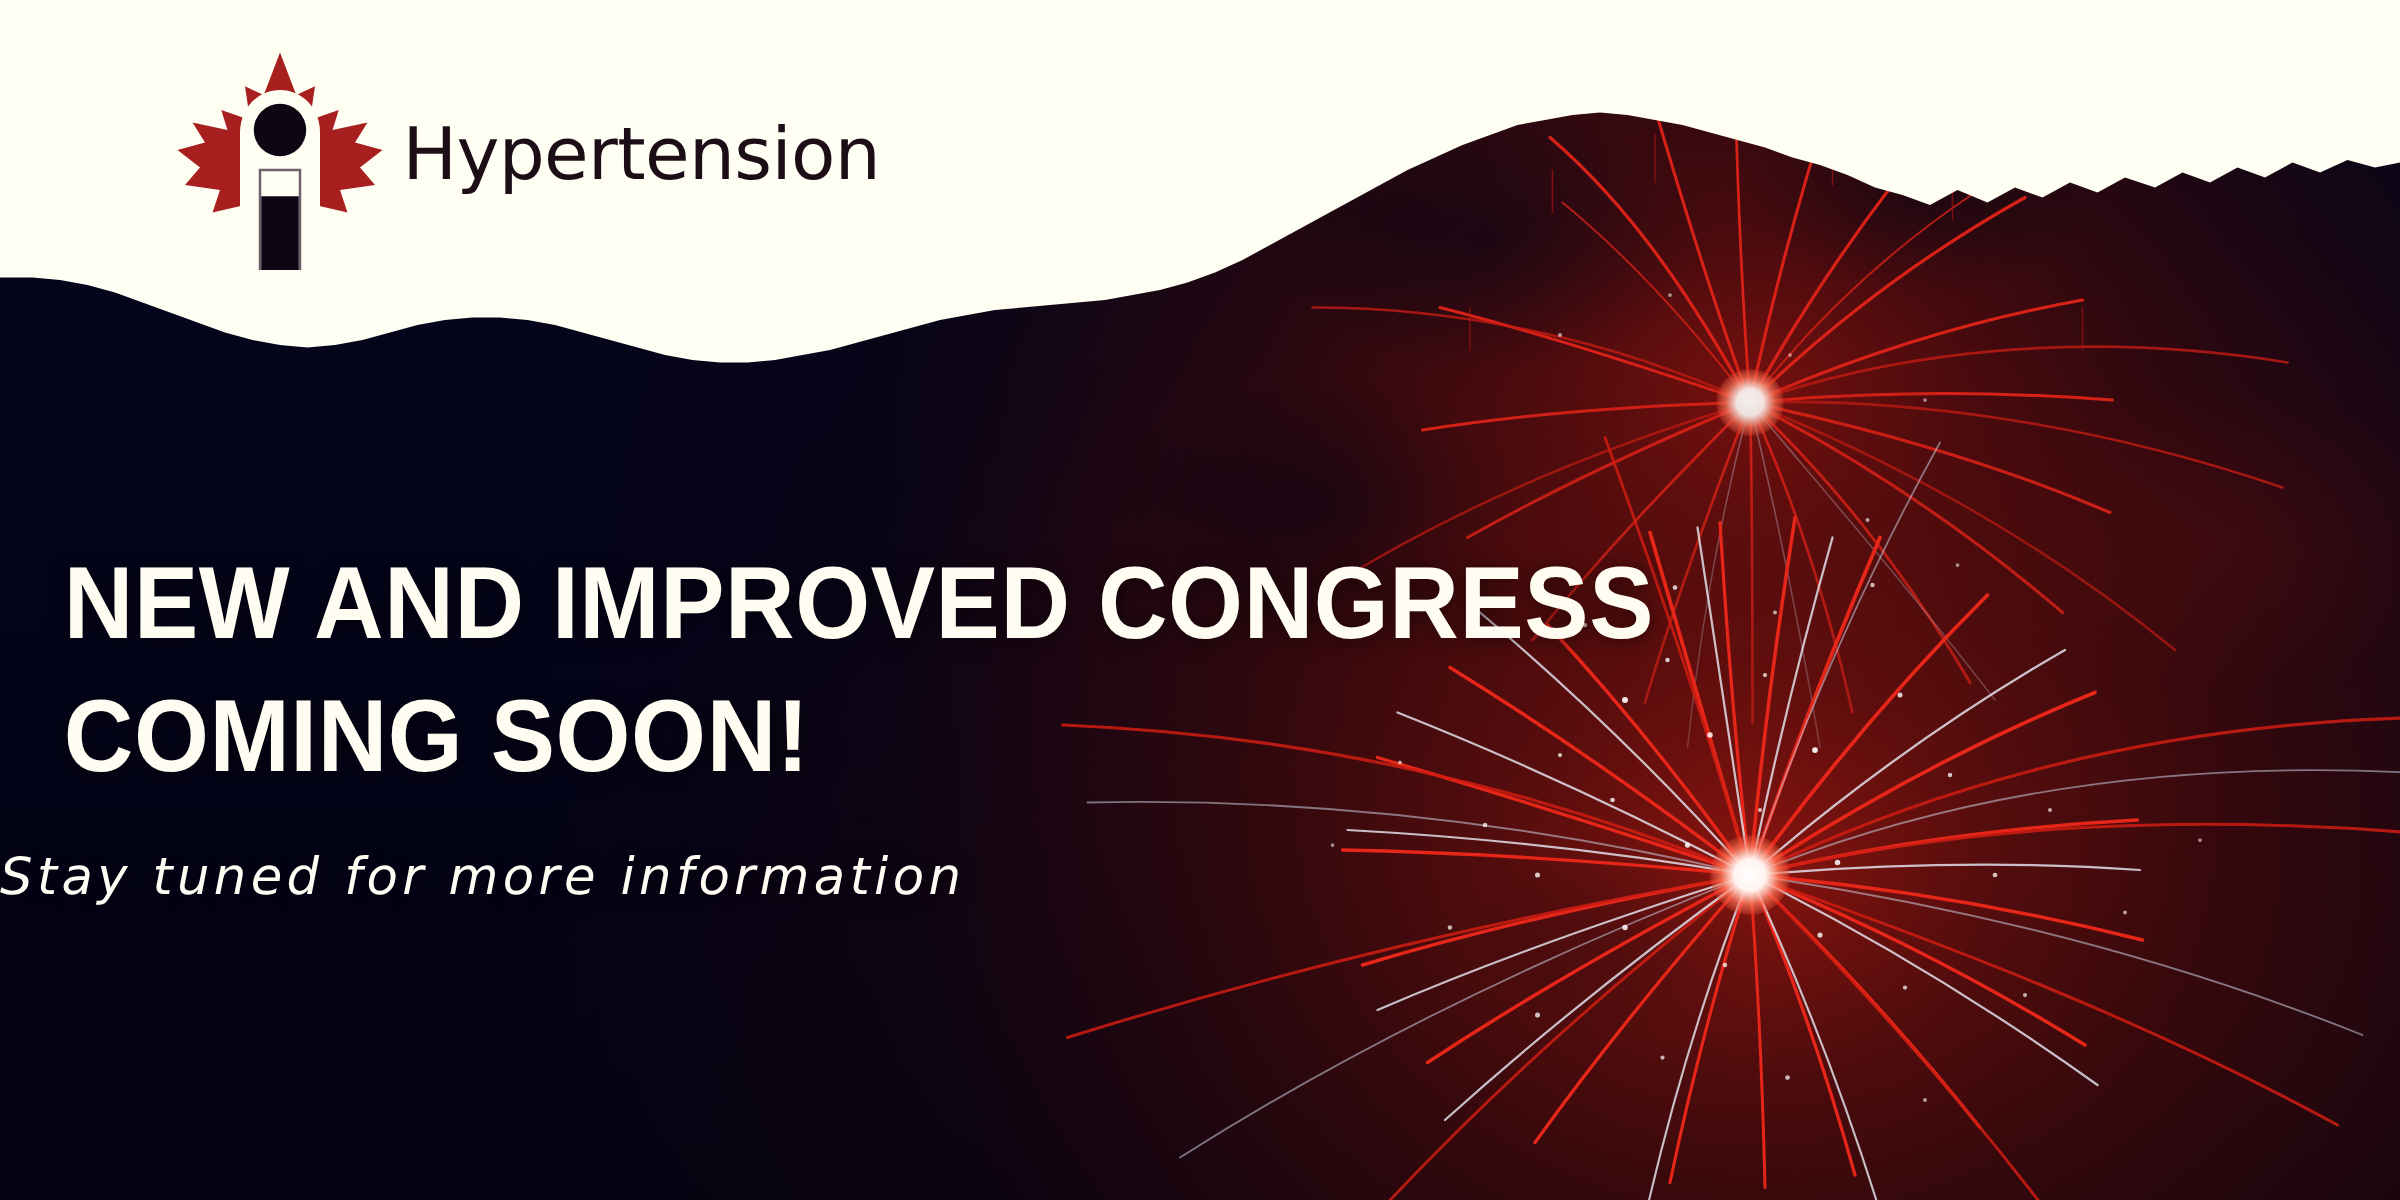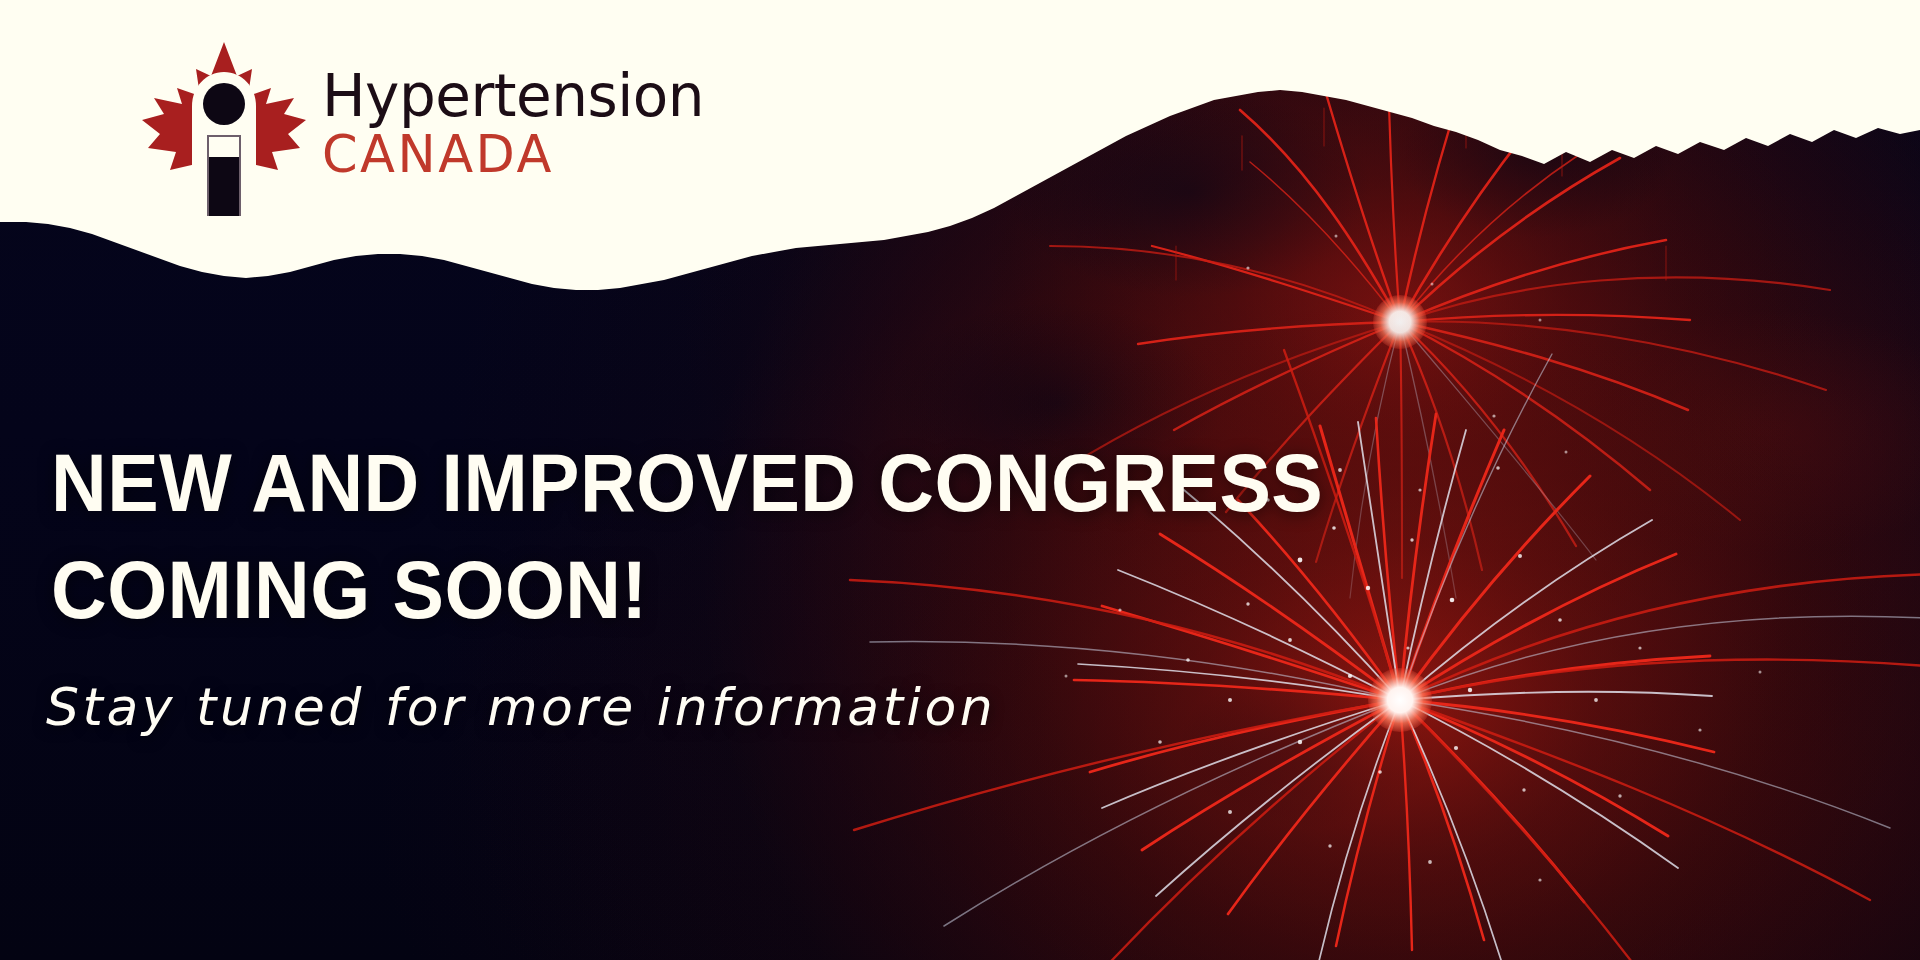--- a/index.html
+++ b/index.html
@@ -111,26 +111,25 @@
     letter-spacing: 0.5px;
     margin: 0;
     transform: scaleX(0.94);
     transform-origin: center;
     text-shadow: 0 2px 16px rgba(0,0,0,0.55);
   }
   .subhead {
     font-family: "DejaVu Sans", sans-serif;
     font-style: italic;
     font-weight: 400;
-    font-size: 52px;
+    font-size: 41px;
     color: #fffdf4;
     letter-spacing: 3.5px;
     margin: 34px 0 0 0;
     text-shadow: 0 2px 14px rgba(0,0,0,0.6);
-    padding-left: 46px;
   }
 </style>
 </head>
 <body>
 
 <div id="banner">
 
   <div class="sky"></div>
   <div class="smoke"></div>
 
@@ -343,21 +342,20 @@
           C116,49 102,34 84,34 Z"></path>
 
         <circle cx="84" cy="66" r="21" fill="#0d0714"></circle>
 
         <rect x="68" y="98" width="32" height="80" fill="#fffef2" stroke="#6d5f6b" stroke-width="2"></rect>
         <rect x="69" y="119" width="30" height="59" fill="#0d0714"></rect>
       </svg>
     </div>
     <div class="logo-words">
       <span class="logo-word-top">Hypertension</span>
-      <span class="logo-word-bottom">CANADA</span>
     </div>
   </div>
 
   <div class="copy">
     <div class="headline">NEW AND IMPROVED CONGRESS</div>
     <div class="headline">COMING SOON!</div>
     <div class="subhead">Stay tuned for more information</div>
   </div>
 
 </div>

